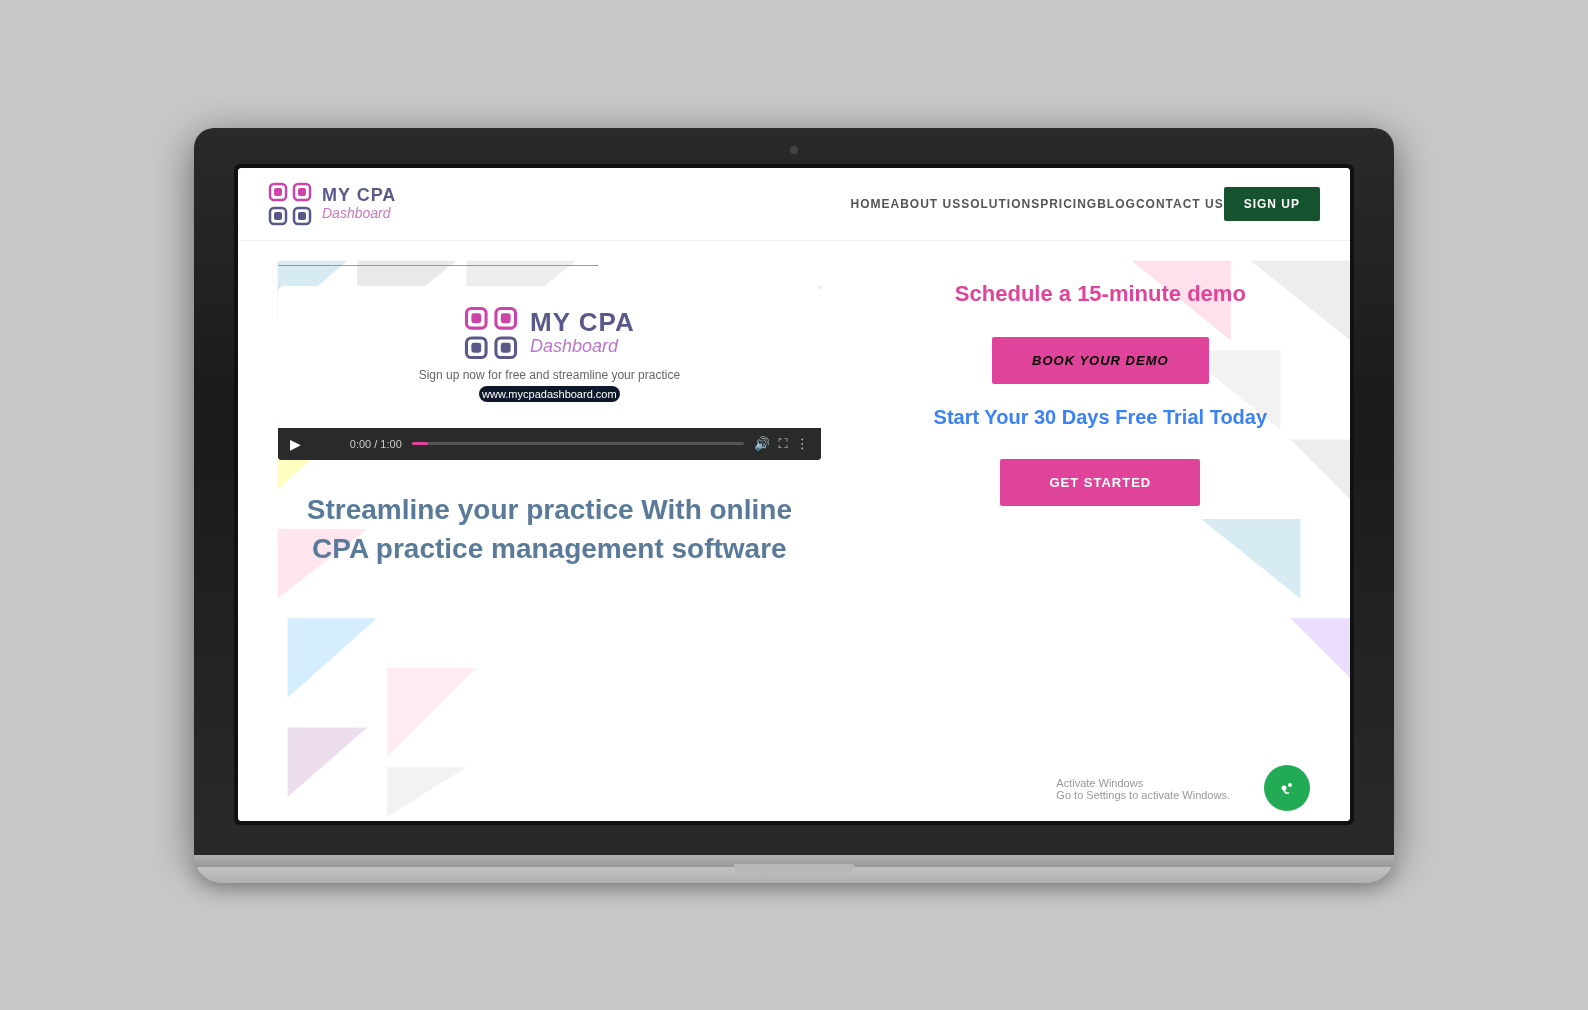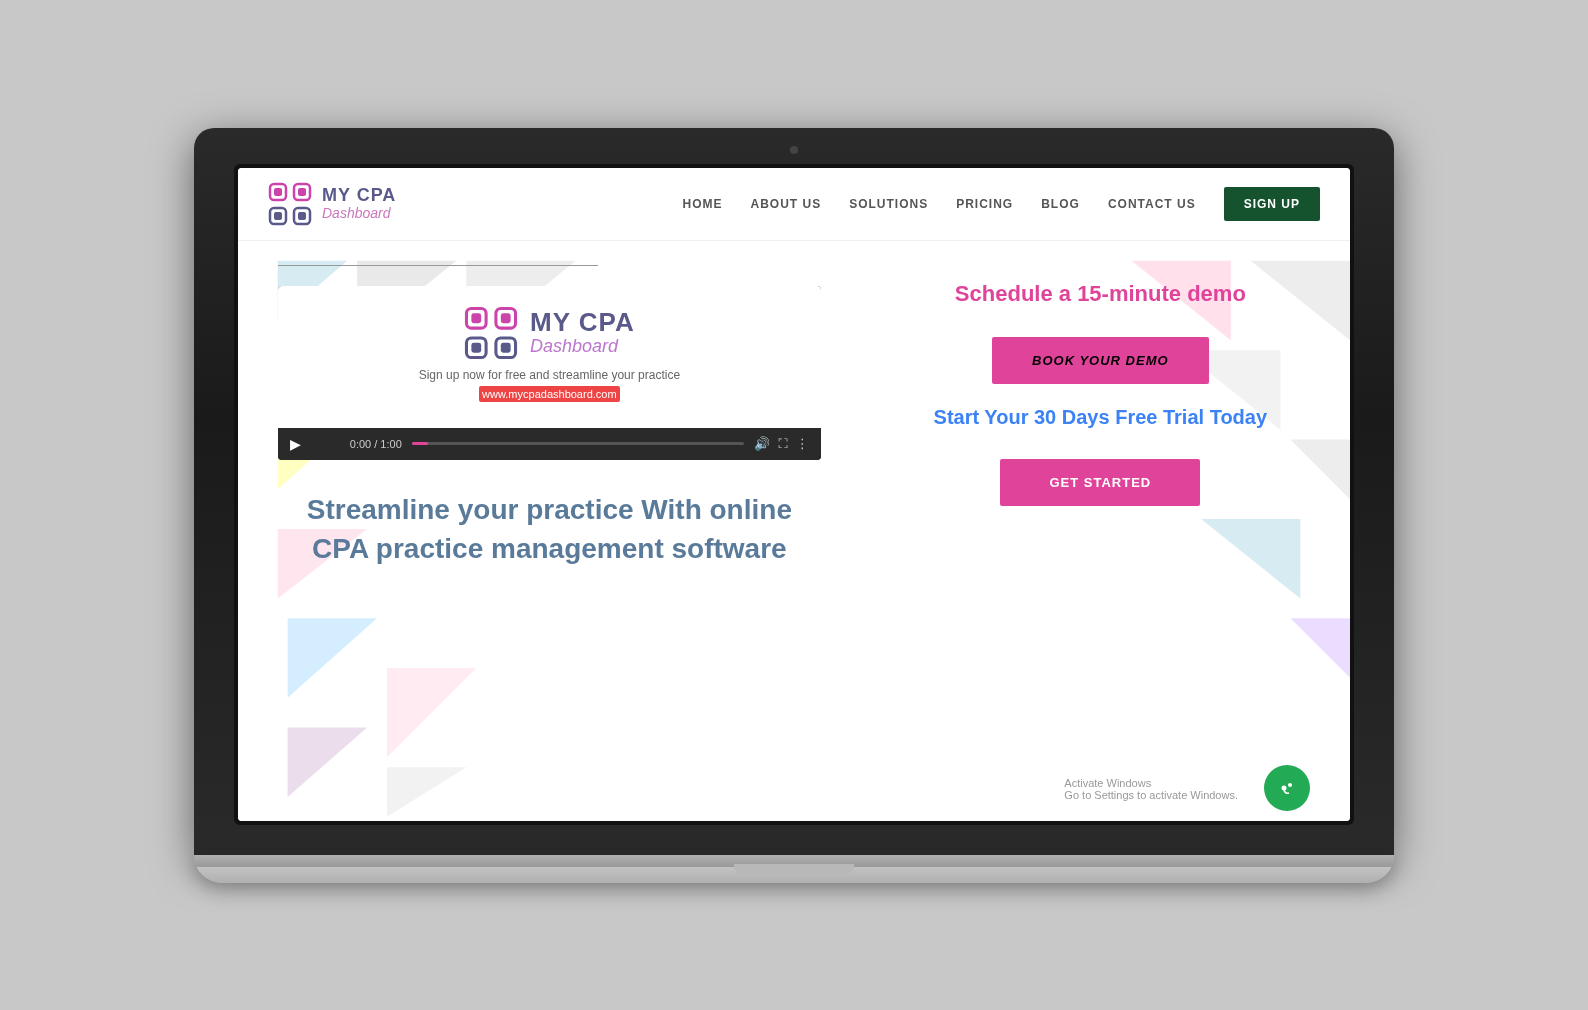--- a/index.html
+++ b/index.html
@@ -76,21 +76,20 @@
 
     .logo-subtitle {
       font-size: 14px;
       color: #cc77bb;
       font-style: italic;
     }
 
     .nav-links {
       display: flex;
       align-items: center;
-      gap: 28px;
     }
 
     .nav-link {
       font-size: 12px;
       font-weight: 700;
       color: #555;
       letter-spacing: 1px;
       text-decoration: none;
       cursor: pointer;
     }
@@ -180,25 +179,25 @@
       font-style: italic;
     }
 
     .video-tagline {
       font-size: 12px;
       color: #666;
       margin-bottom: 4px;
     }
 
     .video-url {
-      background: #ef4444;
+      background: #0f172a;
       color: #fff;
       font-size: 11px;
       padding: 2px 3px;
-      border-radius: 2px;
+      border-radius: 8px;
       margin-bottom: 6px;
     }
 
     .video-controls {
       background: #2a2a2a;
       display: flex;
       align-items: center;
       padding: 8px 12px;
       gap: 10px;
     }
@@ -300,21 +299,21 @@
       cursor: pointer;
       border-radius: 2px;
       min-width: 200px;
       text-align: center;
     }
 
     
     .windows-notice {
       position: absolute;
       bottom: 20px;
-      right: 112px;
+      right: 120px;
       color: #999;
       font-size: 11px;
       z-index: 5;
     }
 
     
     .chat-bubble {
       position: absolute;
       bottom: 10px;
       right: 40px;

